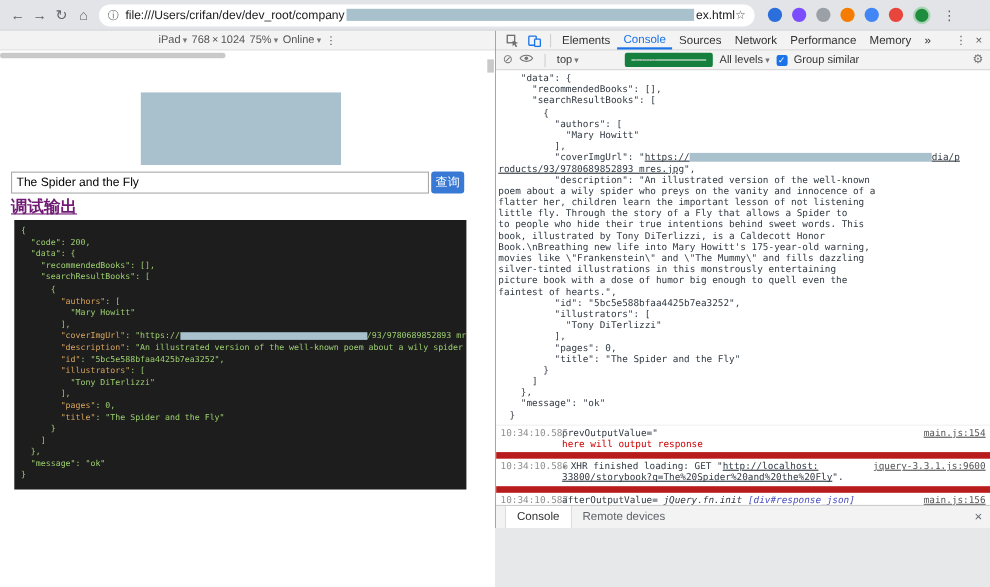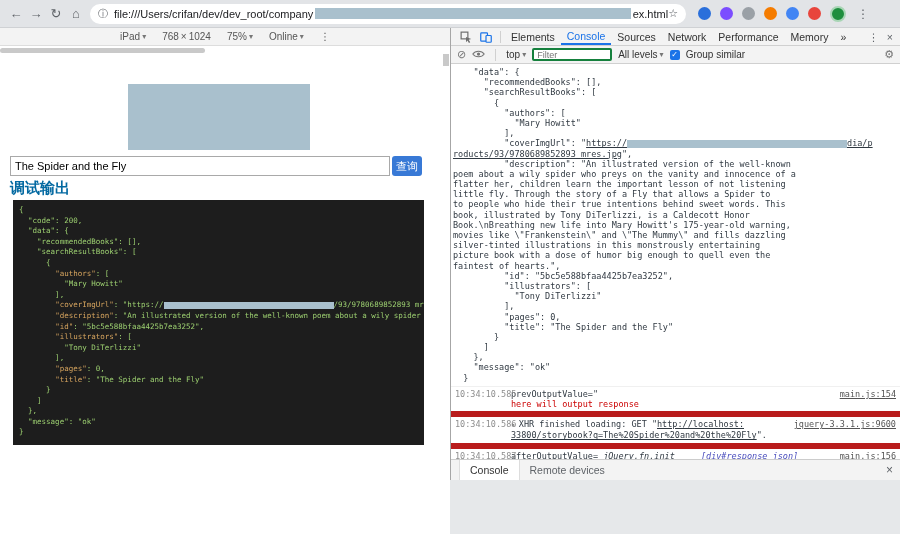--- a/index.html
+++ b/index.html
@@ -19,70 +19,70 @@
   .addr-star { margin-left:auto; color:#5f6368; font-size:11px; }
   .ext-area { display:flex; align-items:center; gap:9px; margin-left:12px; }
   .ext-icon { width:13px; height:13px; border-radius:50%; }
   .e1{background:#2a6fdb;} .e2{background:#7c4dff;} .e3{background:#9aa0a6;}
   .e4{background:#f57c00;} .e5{background:#4285f4;} .e6{background:#e8453c;}
   .avatar { width:16px; height:16px; border-radius:50%; background:#1e8e3e; border:2px solid #a8d5b5; }
   .kebab { color:#5f6368; font-size:12px; margin-left:2px; }
 
   
   .left-pane { position:absolute; left:0; top:28px; width:450px; height:506px; background:#f3f3f3; }
-  .device-bar { height:18px; display:flex; align-items:center; justify-content:center; gap:16px;
+  .device-bar { height:18px; display:flex; align-items:center; justify-content:center; gap:4px;
                 font-size:10px; color:#555; background:#f3f3f3; border-bottom:1px solid #ddd; }
   .device-item { display:flex; align-items:center; gap:2px; }
   .caret { font-size:8px; color:#777; }
   .page { position:absolute; left:0; top:18px; width:450px; height:488px; background:#fff; overflow:hidden; }
   .hthumb { position:absolute; left:0; top:2px; width:205px; height:5px; background:#c9c9c9; border-radius:3px; }
   .vthumb { position:absolute; right:1px; top:8px; width:6px; height:12px; background:#c9c9c9; }
   .cover { position:absolute; left:128px; top:38px; width:182px; height:66px; background:#a9c0cd; }
   .search-input { position:absolute; left:10px; top:110px; width:380px; height:20px; border:1px solid #a9a9a9;
                   font-size:11px; padding:0 4px; color:#000; background:#fff; font-family:"Liberation Sans",sans-serif; }
   .search-btn { position:absolute; left:392px; top:110px; width:30px; height:20px; background:#3879d6; color:#fff;
                 font-size:11px; border:none; border-radius:3px; line-height:18px; text-align:center; }
-  .debug-h { position:absolute; left:10px; top:133px; font-size:15px; font-weight:bold; color:#0369a1; }
+  .debug-h { position:absolute; left:10px; top:133px; font-size:15px; font-weight:bold; color:#701a75;text-decoration:underline; }
   .code-block { position:absolute; left:13px; top:154px; width:411px; height:245px; background:#1d1d1d;
                 padding:5px 6px; font-family:"DejaVu Sans Mono",monospace; font-size:7.5px; overflow:hidden; }
   .code-block .rl { white-space:pre; line-height:10.6px; height:10.6px; color:#9ccf70; }
   .code-block .redact { height:7px; }
   .c-o { color:#d7a55f; }
 
   
   .devtools { position:absolute; left:450px; top:28px; width:450px; height:452px; background:#fff; border-left:1px solid #a6a6a6; }
   .dt-tabs { height:18px; background:#f3f3f3; border-bottom:1px solid #d0d0d0; display:flex; align-items:center;
              font-size:10.5px; color:#333; padding:0 5px; }
   .dt-icon { display:flex; align-items:center; padding:0 4px; }
   .vsep { width:1px; height:12px; background:#d0d0d0; margin:0 4px; }
   .dt-tab { padding:0 6px; height:100%; display:flex; align-items:center; white-space:nowrap; }
   .dt-tab.selected { border-bottom:2px solid #1a73e8; color:#1a73e8; }
   .dt-tabs .right { margin-left:auto; display:flex; align-items:center; gap:8px; color:#5f6368; padding-right:2px; }
   .dt-con-toolbar { height:18px; background:#f3f3f3; border-bottom:1px solid #d0d0d0; display:flex; align-items:center;
                     gap:6px; font-size:10px; color:#333; padding:0 6px; }
   .icon-glyph { color:#757575; font-size:11px; line-height:11px; }
-  .filter-input { width:80px; height:13px; font-size:9px; border:2px solid #15803d; border-radius:2px;
-                  background:#fff; padding:0 3px; color:#333; font-family:"Liberation Sans",sans-serif; }
+  .filter-input { width:80px; height:13px; font-size:9px; border:6px solid #15803d; border-radius:2px;
+                  background:#fff; padding:0 3px; color:#333; font-family:"Liberation Sans",sans-serif;margin-left:36px; }
   .checkbox { width:10px; height:10px; background:#1a73e8; border-radius:2px; color:#fff; font-size:8px;
               line-height:10px; text-align:center; }
   .toolbar-spacer { flex:1; }
 
   .dt-console { position:absolute; left:0; top:36px; right:0; bottom:21px; background:#fff; overflow:hidden;
                 font-family:"DejaVu Sans Mono",monospace; font-size:8.5px; color:#303942; }
   #console-json { padding:3px 2px; border-bottom:1px solid #f0f0f0; }
   #console-json .rl { white-space:pre; line-height:10.2px; height:10.2px; }
   .log-row { position:relative; border-bottom:6px solid #b91c1c; padding:2px 55px 2px 60px; }
   .log-time { position:absolute; left:4px; top:2px; color:#8e8e8e; }
   .log-src { position:absolute; right:4px; top:2px; color:#555; text-decoration:underline; cursor:pointer; }
   .log-msg .rl { white-space:pre; line-height:10.2px; }
   .tri { color:#6e6e6e; margin-right:3px; font-size:8px; }
   .c-red { color:#cc0000; }
   .c-u { text-decoration:underline; }
   .c-it { font-style:italic; }
-  .c-obj { font-style:italic; color:#4b4fbd;margin-left:21px; }
+  .c-obj { font-style:italic; color:#4b4fbd; }
   .dt-console .redact { height:8px; }
   .prompt { color:#3b78e7; font-weight:bold; padding:4px 0 0 6px; font-size:9px; font-family:"DejaVu Sans Mono",monospace; }
 
   .dt-drawer { position:absolute; left:0; bottom:0; width:450px; height:21px; background:#f3f3f3;
                border-top:1px solid #ccc; display:flex; align-items:center; font-size:10.5px; color:#5f6368; padding-left:8px; }
   .drawer-tab { padding:0 10px; height:100%; display:flex; align-items:center; white-space:nowrap; }
   .drawer-tab.selected { background:#fff; border-left:1px solid #ddd; border-right:1px solid #ddd; color:#333; }
   .drawer-close { margin-left:auto; padding:0 8px; color:#5f6368; font-size:12px; }
 </style>
 </head>

